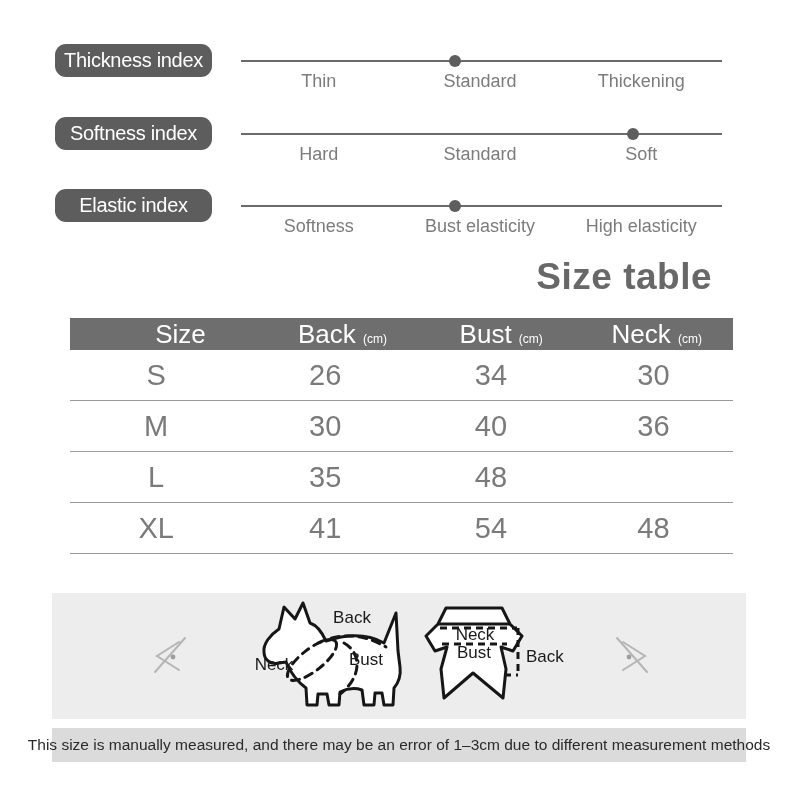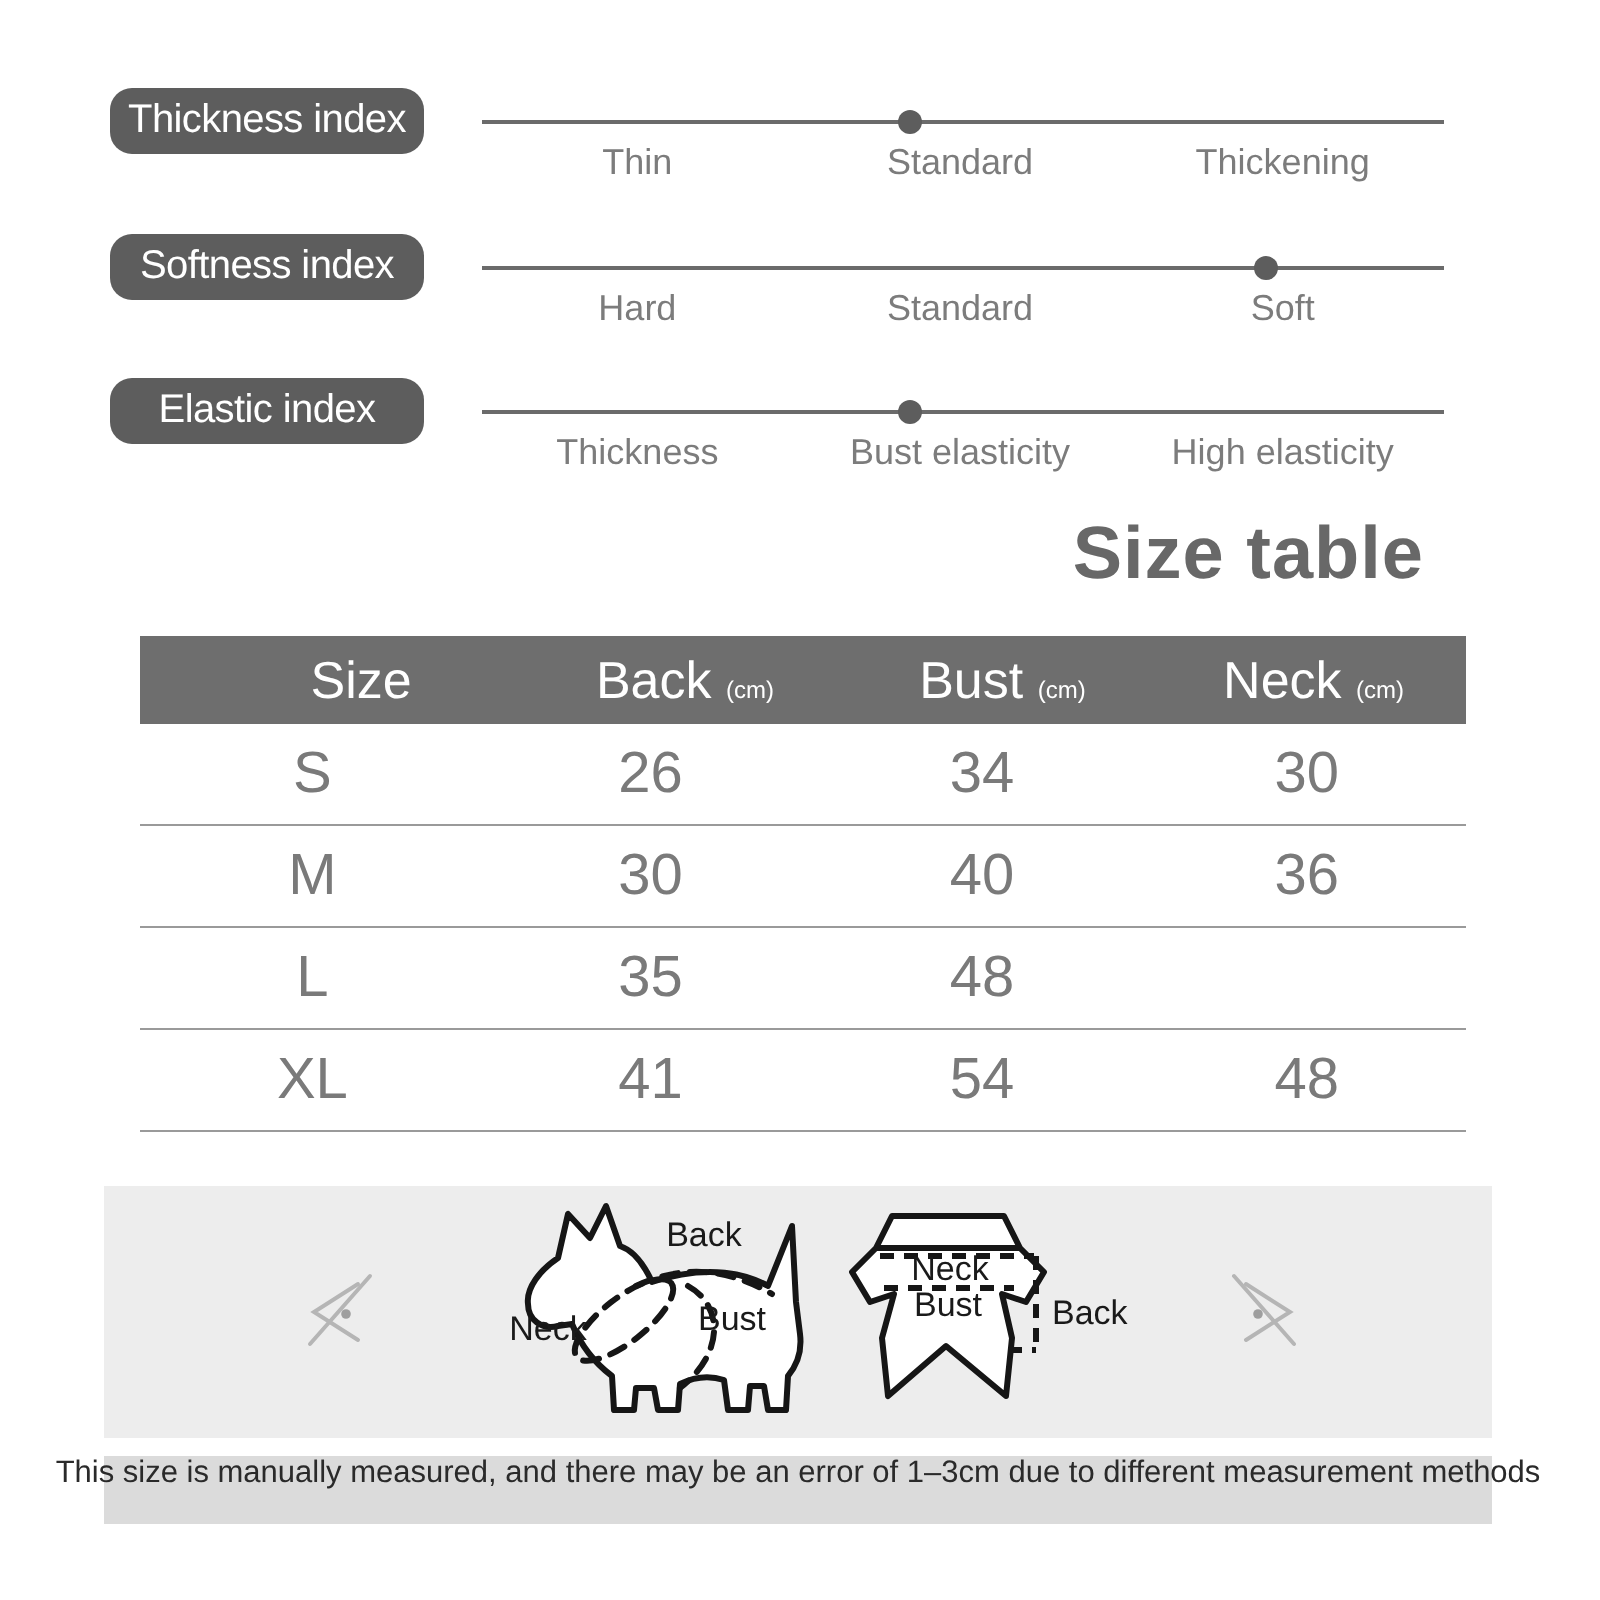--- a/index.html
+++ b/index.html
@@ -21,37 +21,37 @@
   .slider{position:absolute;left:241px;top:0;width:481px;height:70px;}
   .track{position:absolute;top:16px;left:0;right:0;height:2px;background:var(--c-track);}
   .dot{position:absolute;top:-5px;width:12px;height:12px;border-radius:50%;
     background:var(--c-label-bg);transform:translateX(-50%);}
   .opts{position:absolute;top:27px;left:0;right:0;height:26px;margin-left:45px;}
   .opt{position:absolute;transform:translateX(-50%);font-size:18px;color:var(--c-text);white-space:nowrap;}
   
   .title{position:absolute;top:256px;left:0;width:712px;margin:0;text-align:right;
     font-size:37px;font-weight:bold;color:#686868;letter-spacing:0.5px;}
   .sztable{position:absolute;left:70px;top:318px;width:663px;}
-  .thead{display:grid;grid-template-columns:26% 25% 25% 24%;height:44px;
+  .thead{display:grid;grid-template-columns:26% 25% 25% 24%;height:32px;
     background:var(--c-head-bg);color:#fff;align-items:center;padding-left:28px;}
   .th{text-align:center;font-size:26px;white-space:nowrap;}
   .th .unit{font-size:12px;margin-top:12px;}
   .trow{display:grid;grid-template-columns:26% 25% 25% 24%;height:50px;align-items:center;
     border-bottom:1px solid #9a9a9a;font-size:29px;color:#7a7a7a;}
   .td{text-align:center;}
   
   .diagram{position:absolute;left:52px;top:593px;width:694px;height:126px;background:var(--c-diagram-bg);}
   .mark{position:absolute;top:40px;width:44px;height:44px;}
   .mark-left{left:96px;} .mark-right{left:558px;}
   .dogsvg{position:absolute;left:196px;top:4px;}
   .garmsvg{position:absolute;left:372px;top:5px;}
   .diagram svg text{font-family:"Liberation Sans", sans-serif;font-size:17px;fill:#1a1a1a;}
   
   .footer{position:absolute;left:52px;top:728px;width:694px;height:34px;
-    background:var(--c-footer-bg);display:flex;justify-content:center;
+    background:var(--c-footer-bg);display:flex;align-items:center;justify-content:center;
     font-size:15.5px;color:#2a2a2a;white-space:nowrap;}
 </style>
 </head>
 <body style="--c-label-bg: #5d5d5d; --c-track: #6b6b6b; --c-head-bg: #6e6e6e; --c-text: #7c7c7c; --c-diagram-bg: #ededed; --c-footer-bg: #dbdbdb;">
 
 <section class="indices">
     <div class="index-row">
       <div class="ibox">Thickness index</div>
       <div class="slider">
         <div class="track">
@@ -77,21 +77,21 @@
         </div>
       </div>
     </div>
     <div class="index-row">
       <div class="ibox">Elastic index</div>
       <div class="slider">
         <div class="track">
           <span class="dot" style="left: 44.5%;"></span>
         </div>
         <div class="opts">
-          <span class="opt" style="left: 7.5%;">Thickness</span>
+          <span class="opt" style="left: 7.5%;">Softness</span>
           <span class="opt" style="left: 44.5%;">Bust elasticity</span>
           <span class="opt" style="left: 81.5%;">High elasticity</span>
         </div>
       </div>
     </div>
   </section>
 
 <h1 class="title">Size table</h1>
 
 <div class="sztable">

